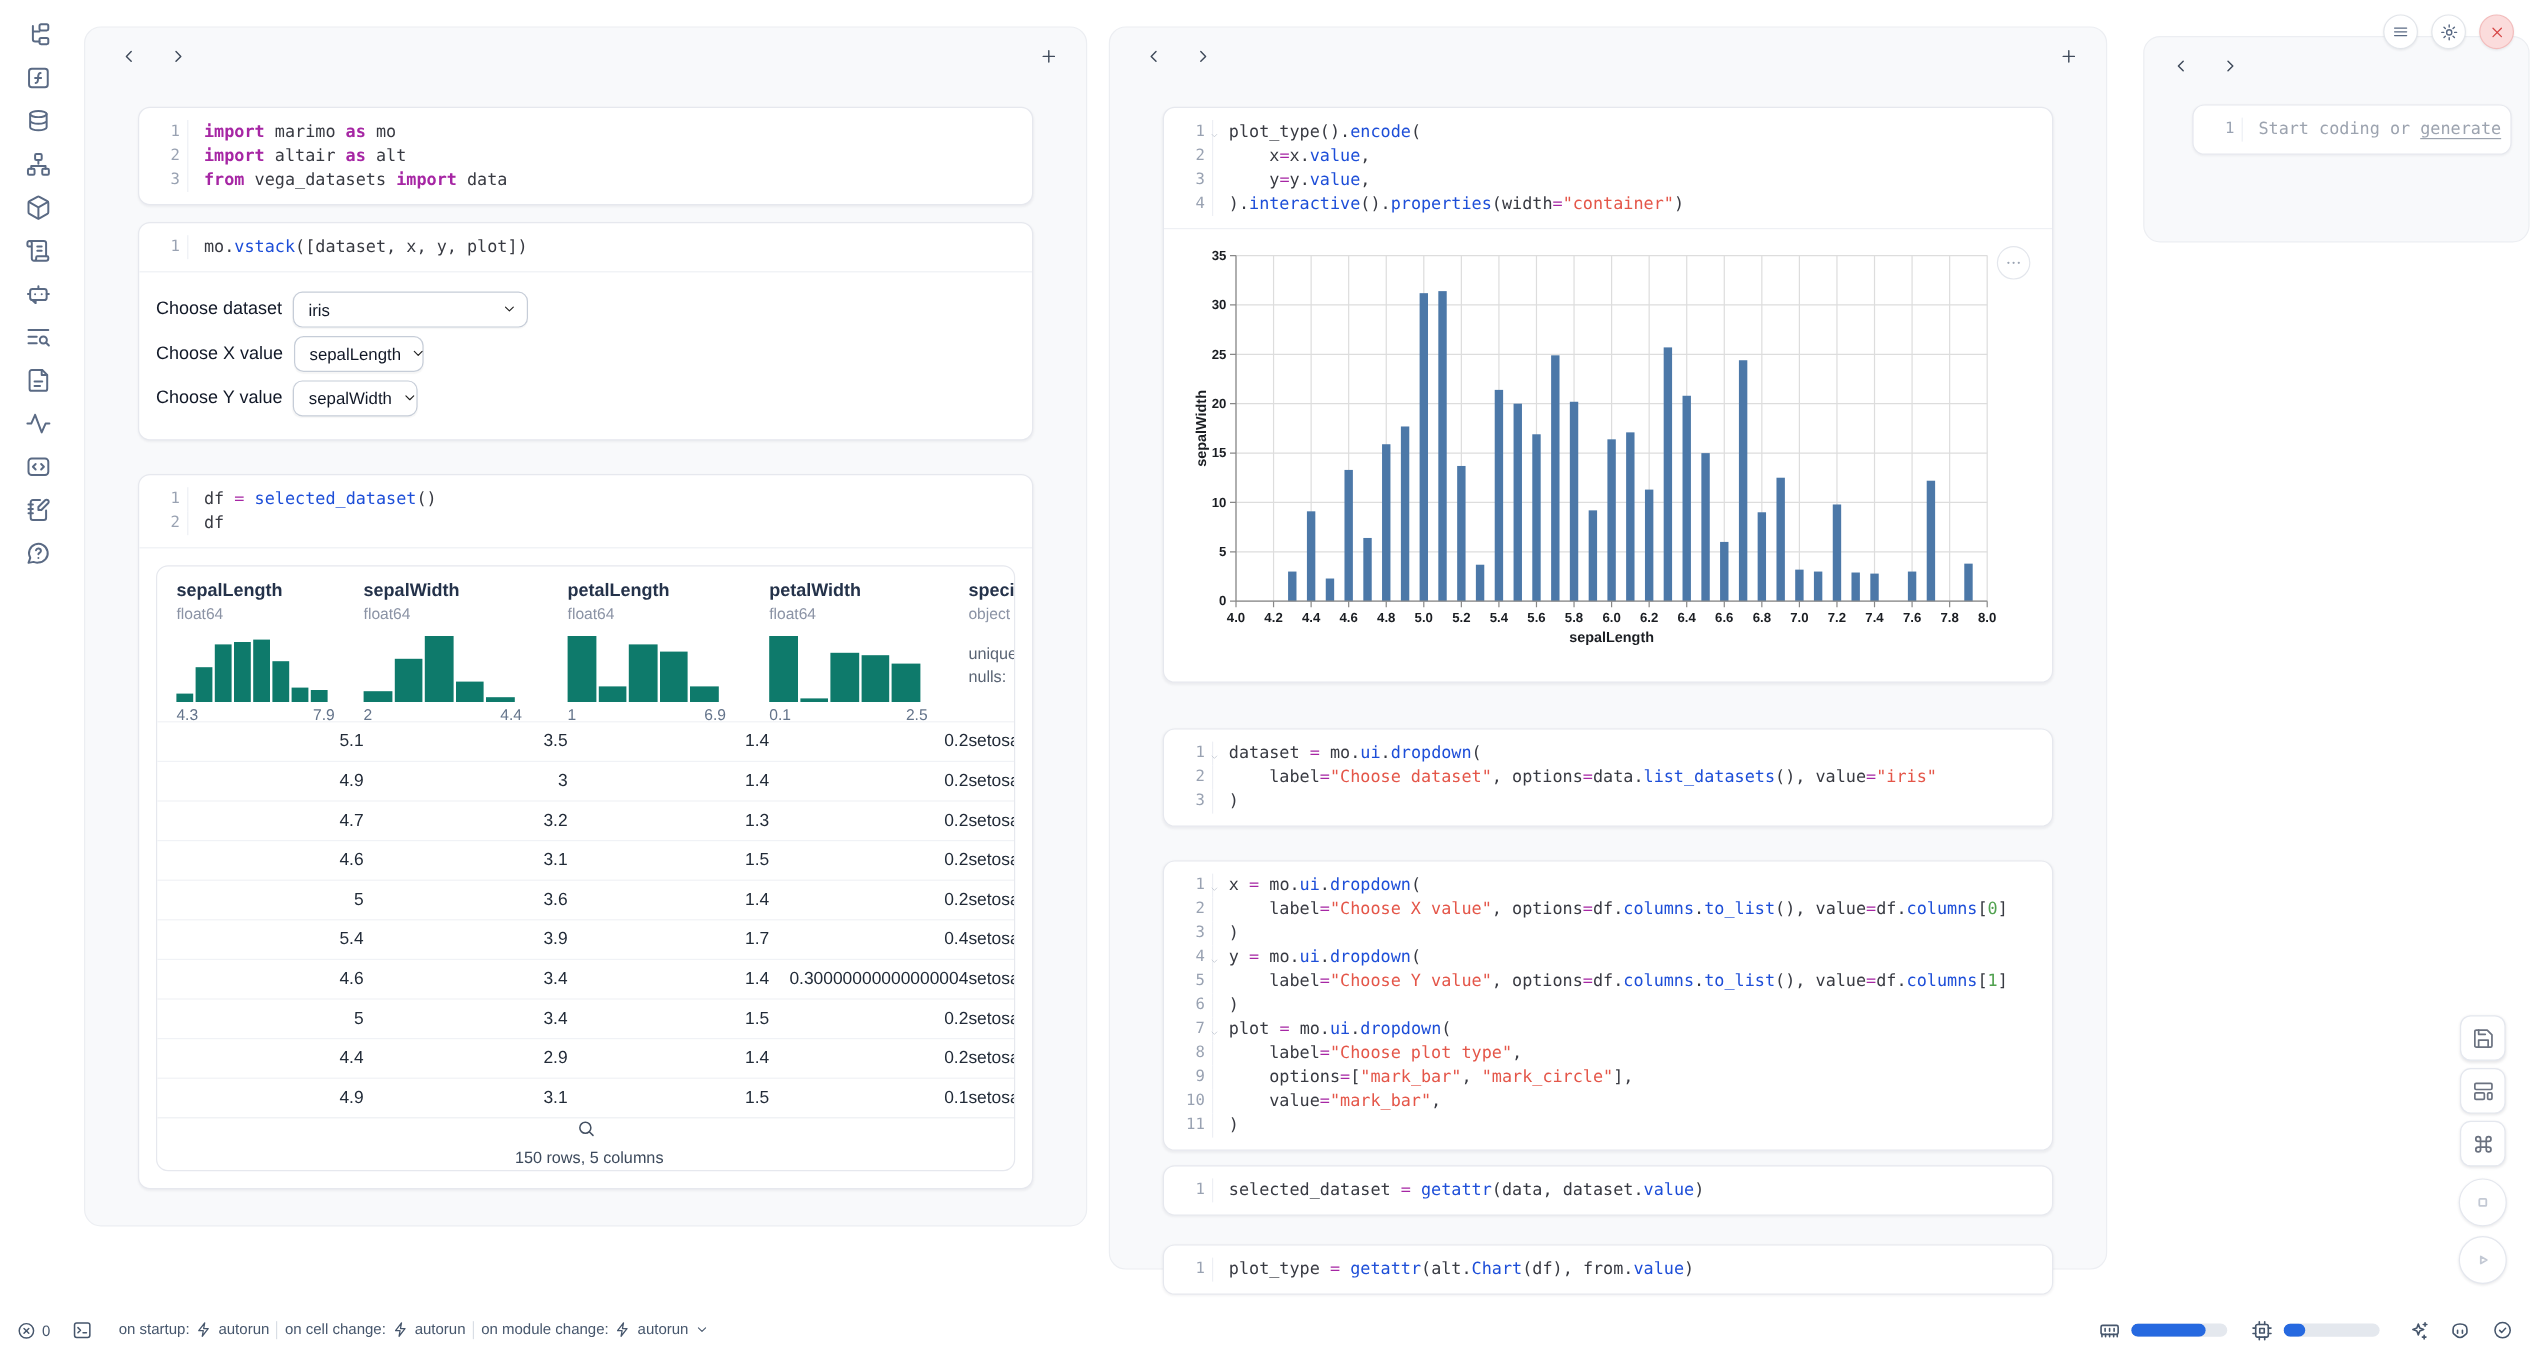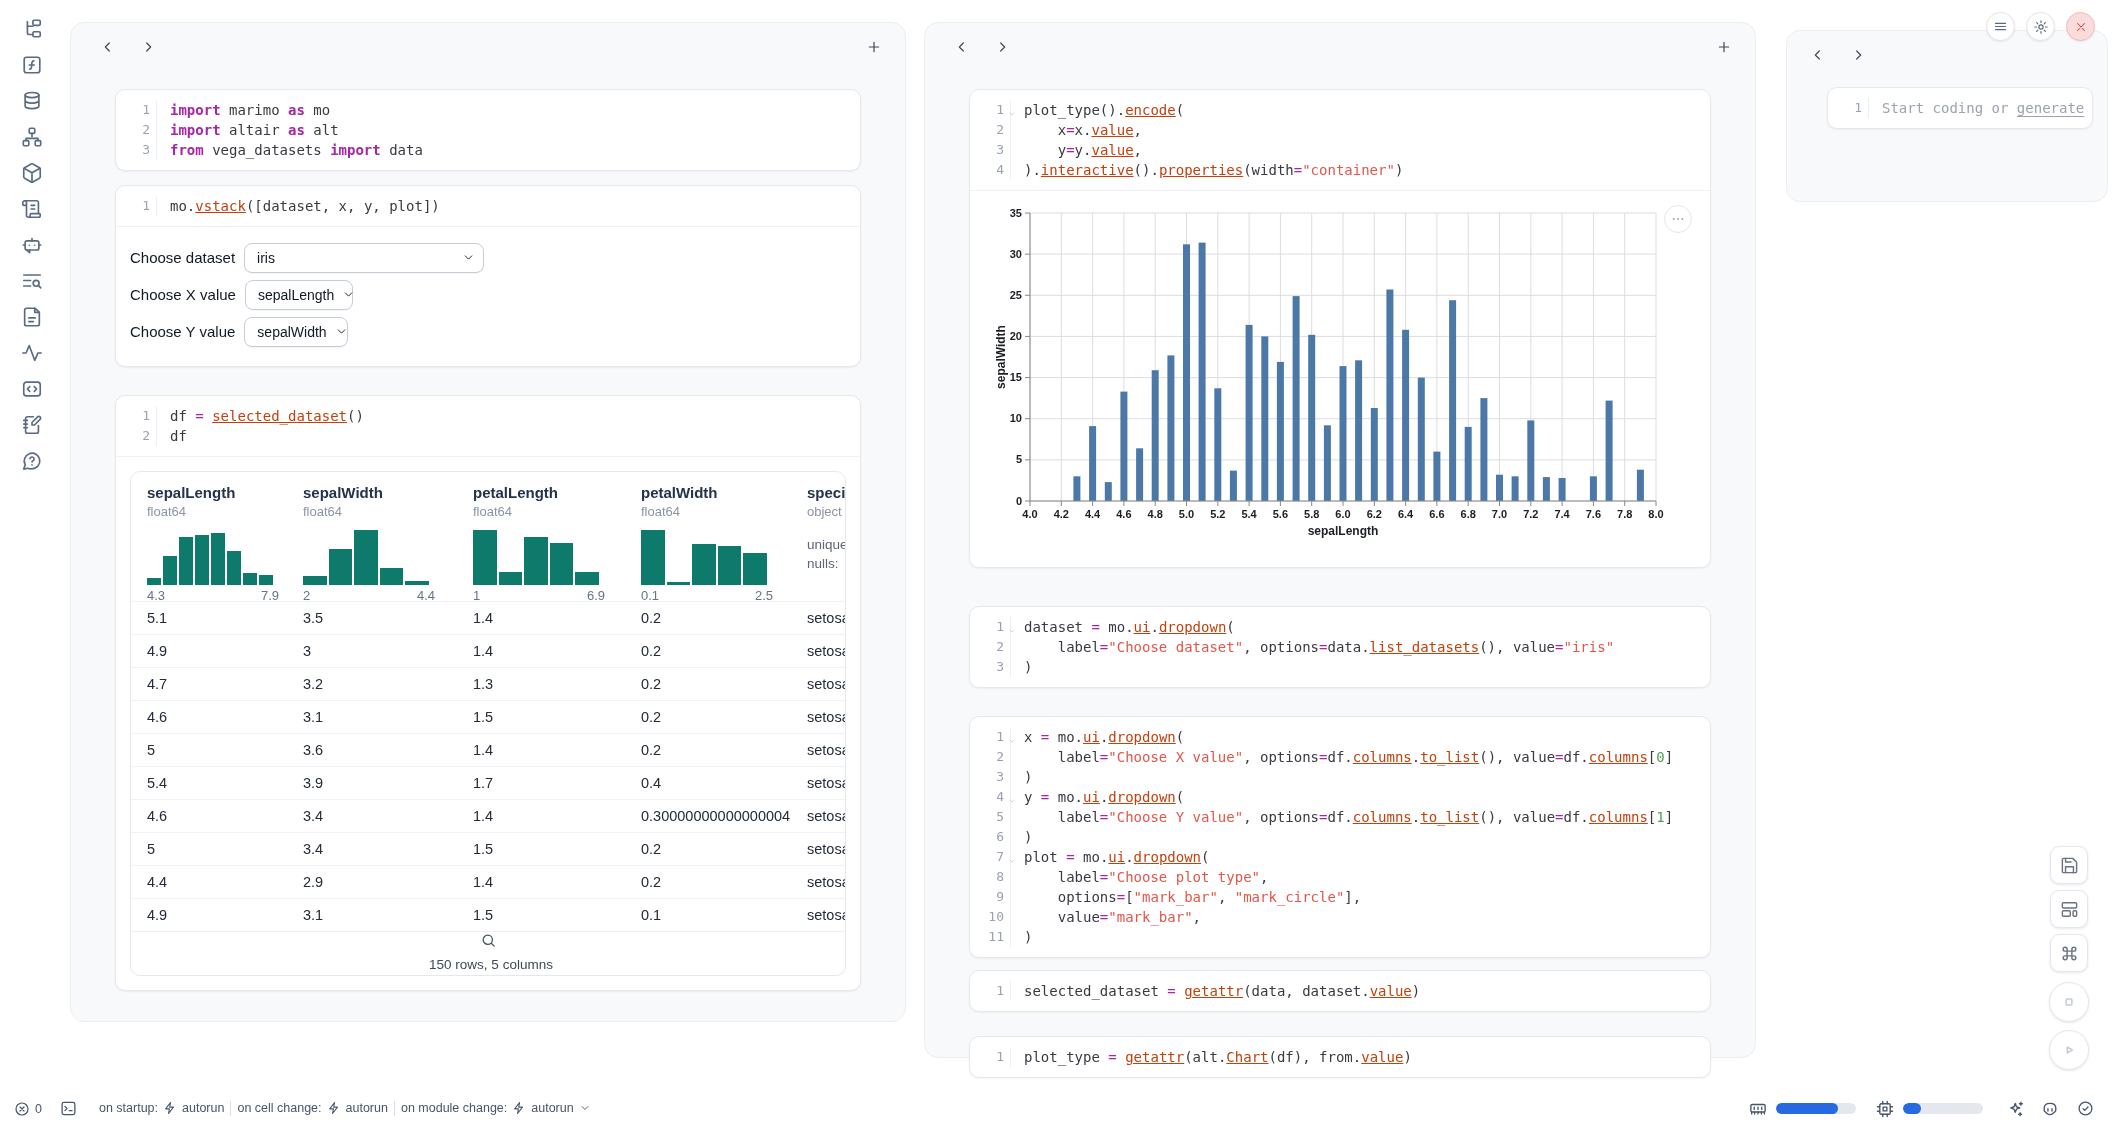--- a/index.html
+++ b/index.html
@@ -22,21 +22,21 @@
   .panel-body { padding:0 44px; }
 
   
   .cell { background:#fff; border:1px solid #e6e8ee; border-radius:10px; box-shadow:0 1px 2px rgba(16,24,40,.05); overflow:hidden; }
   .code-block { padding:10px 0; font-family:"DejaVu Sans Mono","Liberation Mono",monospace; font-size:14px; line-height:20px; }
   .code-line { display:flex; }
   .ln { width:40px; flex:0 0 40px; text-align:right; padding-right:6px; color:#99a2b2; position:relative; font-size:13px; }
   .ln .fold { position:absolute; right:-6px; top:4px; color:#b9c0cb; }
   .code-text { border-left:1px solid #edeff4; padding-left:13px; white-space:pre; color:#383a42; }
   .tok-kw { color:#a626a4; font-weight:bold; }
-  .tok-fn { color:#c2410c;text-decoration:underline; }
+  .tok-fn { color:#1d4ed8; }
   .tok-str { color:#e45649; }
   .tok-num { color:#50a14f; }
   .tok-op { color:#a626a4; }
   .cell-output { border-top:1px solid #eef0f4; position:relative; }
 
   
   #controls { padding:12px 14px 16px 14px; }
   .ctrl-row { display:flex; align-items:center; height:37px; gap:9px; font-size:15px; color:#111827; }
   .select { display:inline-flex; align-items:center; justify-content:space-between; height:30px; border:1px solid #c6cdd8; border-radius:8px; background:#fff; padding:0 8px 0 12px; font-size:14px; gap:8px; box-shadow:0 1px 1px rgba(0,0,0,.04); color:#111827; cursor:pointer; }
   .select .icon { color:#222; }
@@ -46,21 +46,21 @@
   .tgrid { display:grid; grid-template-columns:156px 170px 168px 166px 1fr; padding-left:16px; }
   .t-head { padding-top:12px; }
   .th-name { font-size:15px; font-weight:bold; color:#24324a; overflow:hidden; white-space:nowrap; }
   .th-type { font-size:13px; color:#8b93a5; margin-top:3px; overflow:hidden; white-space:nowrap; }
   .hist-zone { height:82px; padding-top:8px; }
   .hist { display:flex; align-items:flex-end; gap:2px; width:126px; height:58px; }
   .hist .bar { flex:1; background:#0e7a6b; }
   .hist-lab { display:flex; justify-content:space-between; width:132px; font-size:13px; color:#64748b; margin-top:3px; }
   .col-summary { font-size:13.5px; color:#5b6575; line-height:19px; margin-top:8px; white-space:nowrap; overflow:hidden; }
   .tr { height:33px; align-items:center; border-top:1px solid #f0f2f6; font-size:14.5px; color:#222b38; }
-  .tr > div { overflow:hidden; white-space:nowrap; }
+  .tr > div { overflow:hidden; white-space:nowrap;text-align:right; }
   .t-foot { display:flex; align-items:center; border-top:1px solid #edeff3; height:44px; padding:0 16px; gap:8px; color:#3d4a5c;flex-direction:column; }
   .t-summary { font-size:13.5px; margin-left:6px; }
   .pg-btn { display:flex; align-items:center; justify-content:center; width:27px; height:26px; background:#fff; border:1px solid #dfe3ea; border-radius:7px; box-shadow:0 1px 1.5px rgba(16,24,40,.12); color:#445062; cursor:pointer; }
   .pg-label { font-size:18px; }
   .pg-select { display:inline-flex; align-items:center; gap:4px; height:24px; border:1px solid #cbd2dc; border-radius:4px; padding:0 5px 0 8px; font-size:13px; background:#fff; cursor:pointer; }
   .download { display:inline-flex; align-items:center; gap:4px; color:#2563eb; font-size:13.5px; margin-left:6px; cursor:pointer; }
 
   
   #chart-wrap { padding:8px 0 12px 24px; }
   .dots-btn { position:absolute; top:14px; right:18px; width:28px; height:28px; border:1px solid #e3e6ec; border-radius:50%; background:#fff; display:flex; align-items:center; justify-content:center; color:#9aa3b2; cursor:pointer; }
@@ -214,21 +214,21 @@
       <div class="code-block">
           <div class="code-line">
             <span class="ln">1</span>
             <span class="code-text"><span class="tok-pl">mo.</span><span class="tok-fn">vstack</span><span class="tok-pl">([dataset, x, y, plot])</span></span>
           </div>
         </div>
       <div class="cell-output">
         <div id="controls">
             <div class="ctrl-row">
               <span>Choose dataset</span>
-              <span class="select" style="width: 240px; text-align: right;">
+              <span class="select" style="width: 196px; text-align: right;">
                 <span>iris</span>
                 <span class="icon">
                   <svg width="13" height="13" viewBox="0 0 24 24" fill="none" stroke="currentColor" stroke-width="1.8" stroke-linecap="round" stroke-linejoin="round">
                     <path d="M6 9l6 6 6-6"></path>
                   </svg>
                 </span>
               </span>
             </div>
             <div class="ctrl-row">
               <span>Choose X value</span>

